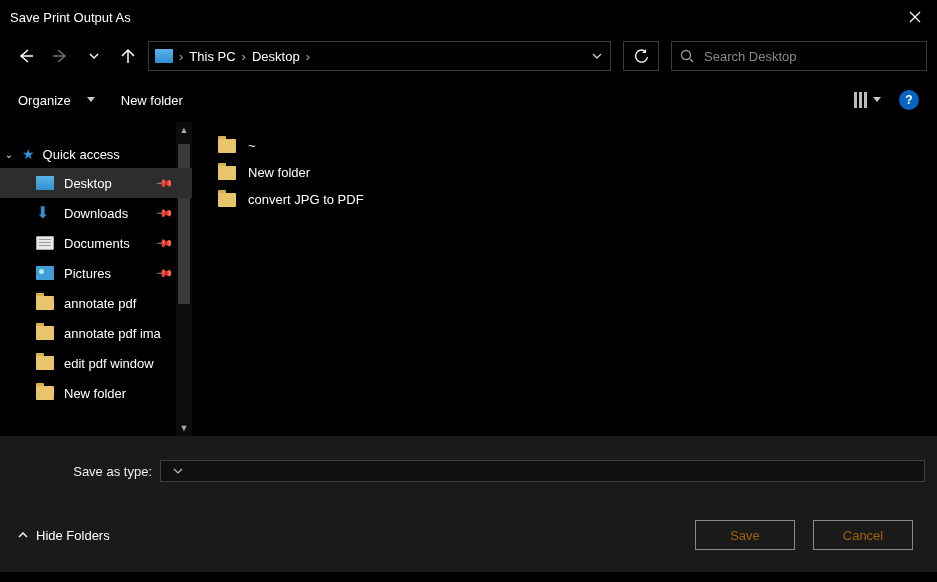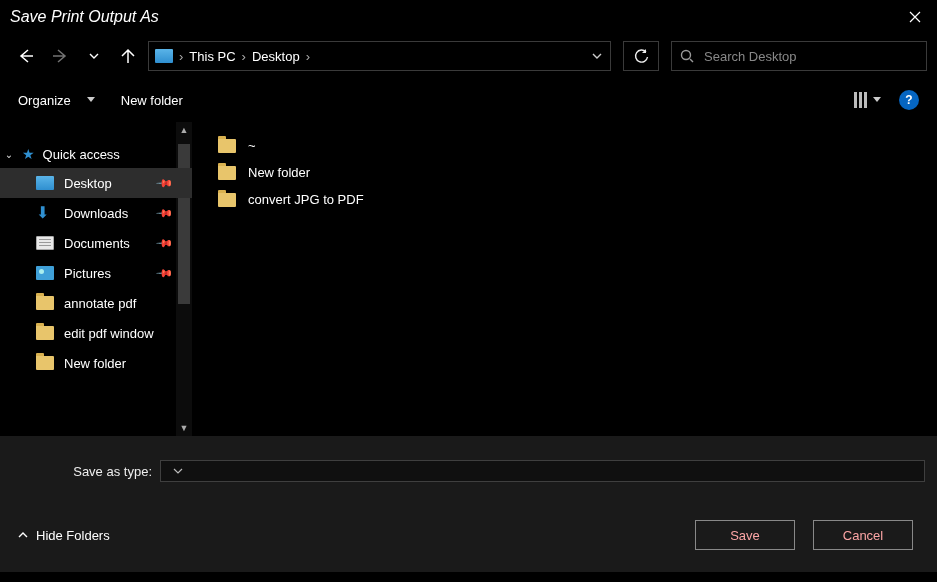--- a/index.html
+++ b/index.html
@@ -11,21 +11,21 @@
       overflow: hidden;
     }
 
     
     .titlebar {
       height: 34px;
       display: flex; align-items: center;
       padding-left: 10px;
       background: #000;
     }
-    .titlebar .title { font-size: 16px; font-style: italic; }
+    .titlebar .title { font-size: 13px; }
     .titlebar .close {
       margin-left: auto; width: 44px; height: 34px;
       display: flex; align-items: center; justify-content: center;
       cursor: pointer;
     }
 
     
     .navbar {
       height: 44px;
       display: flex; align-items: center;
@@ -168,21 +168,21 @@
 
     .footer {
       height: 74px; background: #1a1a1a;
       display: flex; align-items: center;
       padding: 0 24px 0 18px;
     }
     .hide-folders { display: flex; align-items: center; gap: 8px; cursor: pointer; }
     .footer .btns { margin-left: auto; display: flex; gap: 18px; }
     .footer button {
       width: 100px; height: 30px;
-      background: #1a1a1a; color: #fca5a5;
+      background: #1a1a1a; color: #a16207;
       border: 1px solid #888; cursor: pointer;
       font-size: 13px;
     }
 
     svg { display: block; }
   </style>
 </head>
 <body>
 
 <div class="titlebar">
@@ -310,20 +310,24 @@
         <span class="ico pictures"></span>
         <span>Pictures</span>
         <span class="pin">📌</span>
       </div>
       <div class="side-item">
         <span class="ico folder"></span>
         <span>annotate pdf</span>
       </div>
       <div class="side-item">
         <span class="ico folder"></span>
+        <span>annotate pdf ima</span>
+      </div>
+      <div class="side-item">
+        <span class="ico folder"></span>
         <span>edit pdf window</span>
       </div>
       <div class="side-item">
         <span class="ico folder"></span>
         <span>New folder</span>
       </div>
     </div>
   </div>
 
   <div class="filepane">

